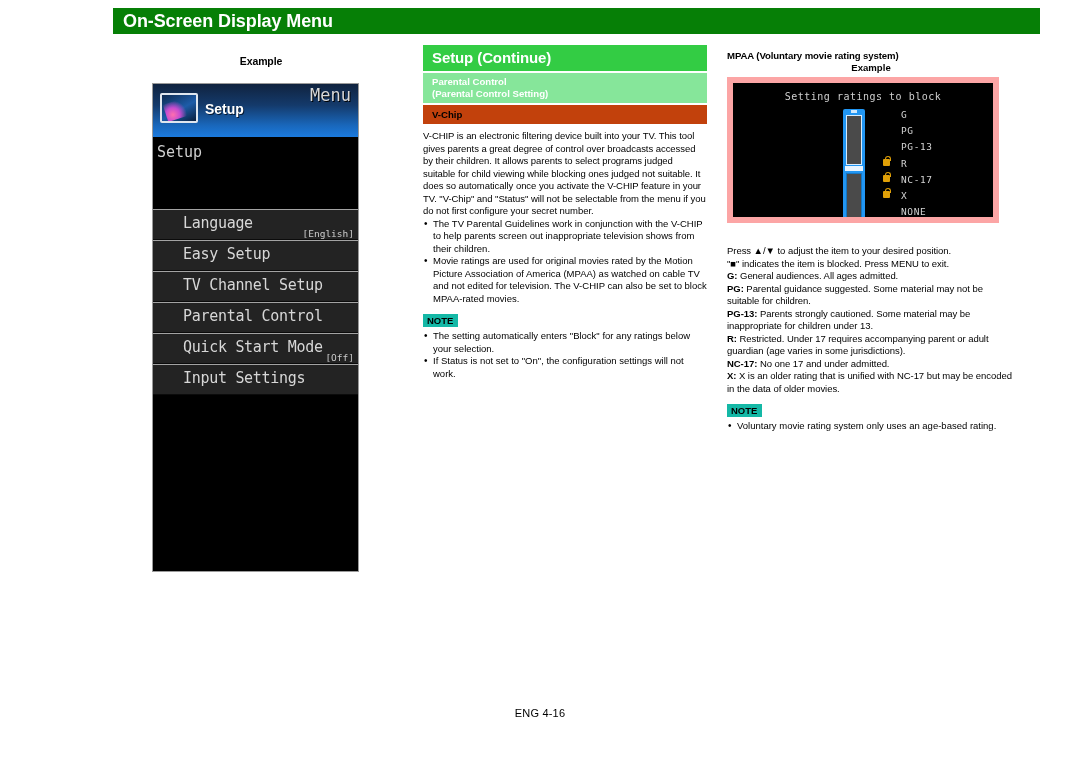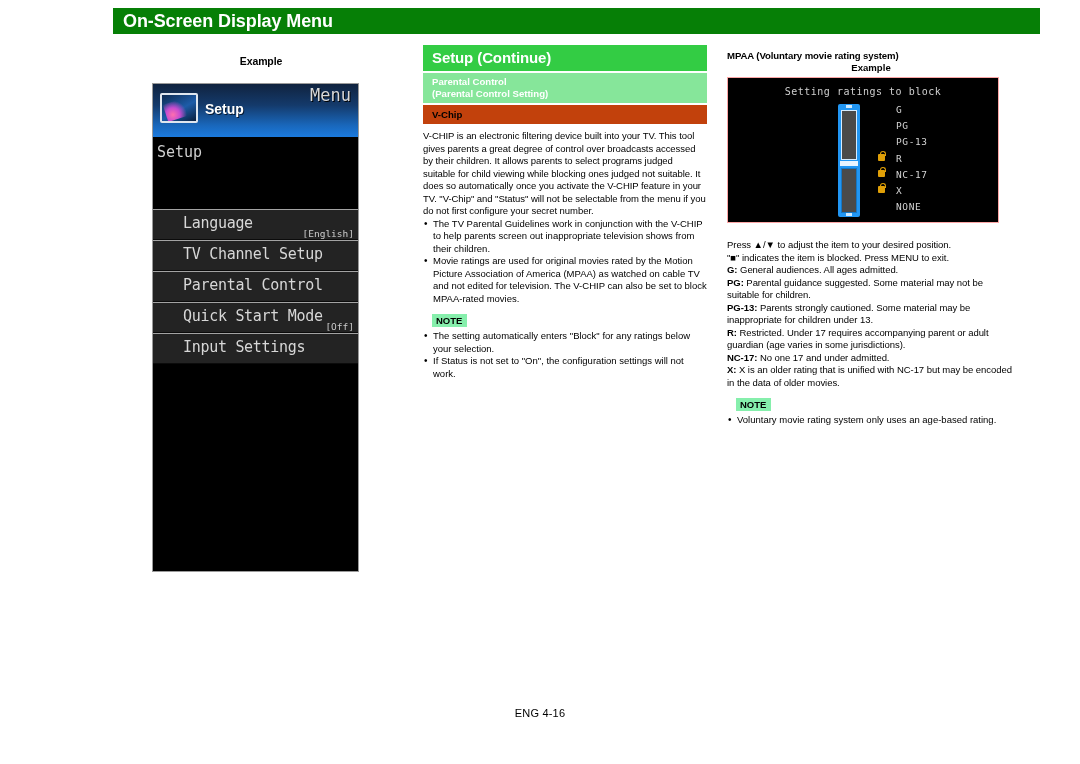--- a/index.html
+++ b/index.html
@@ -165,26 +165,26 @@
     padding-left: 10px;
     margin-top: 0px;
   }
   ul.bullets li:before {
     content: "\2022";
     position: absolute; left: 1px; top: -1px;
     font-size: 10px;
   }
   .note-badge {
     display: inline-block;
-    background: #86efac;
+    background: #14b8a6;
     color: #000;
     font-size: 9.5px;
     font-weight: bold;
     padding: 1px 5px 1px 4px;
-    margin: 9px 0 3px 9px;
+    margin: 9px 0 3px 0;
   }
 
   
   .col-right {
     position: absolute;
     left: 727px; top: 50px;
     width: 288px;
   }
   .mpaa-title {
     font-size: 9.6px;
@@ -195,21 +195,21 @@
     text-align: center;
     font-size: 9.6px;
     font-weight: bold;
     margin-top: 1px;
   }
   .tv-ratings {
     position: relative;
     margin-top: 4px;
     width: 272px; height: 146px;
     background: #000000;
-    border: 1px solid #fca5a5;
+    border: 6px solid #fca5a5;
     overflow: hidden;
   }
   .tv-ratings .rt-title {
     position: absolute; left: 0; right: 0; top: 8px;
     text-align: center;
     color: #cfcfcf;
     font-size: 10px;
     font-family: "DejaVu Sans Mono", monospace;
     letter-spacing: 0.5px;
   }
@@ -269,21 +269,21 @@
     content: "";
     position: absolute; left: 1.5px; top: -3px;
     width: 4px; height: 4px;
     border: 1.2px solid #e0a007;
     border-bottom: none;
     border-radius: 3px 3px 0 0;
   }
   .rt-body {
     font-size: 9.5px;
     line-height: 1.32;
-    margin-top: 16px;
+    margin-top: 22px;
     letter-spacing: -0.05px;
   }
   .rt-body b { font-weight: bold; }
 
   
   .footer {
     position: absolute;
     left: 0; right: 0; top: 707px;
     text-align: center;
     font-size: 11px;
@@ -306,20 +306,24 @@
       <div class="hdr">
         <div class="icon-box"></div>
         <div class="setup-word">Setup</div>
         <div class="menu-word">Menu</div>
       </div>
       <div class="subtitle">Setup</div>
       <div class="rows">
         <div class="row">
           <span class="lbl">Language</span>
           <span class="val">[English]</span>
+        </div>
+        <div class="row">
+          <span class="lbl">Easy Setup</span>
+          <span class="val"></span>
         </div>
         <div class="row">
           <span class="lbl">TV Channel Setup</span>
           <span class="val"></span>
         </div>
         <div class="row">
           <span class="lbl">Parental Control</span>
           <span class="val"></span>
         </div>
         <div class="row">

